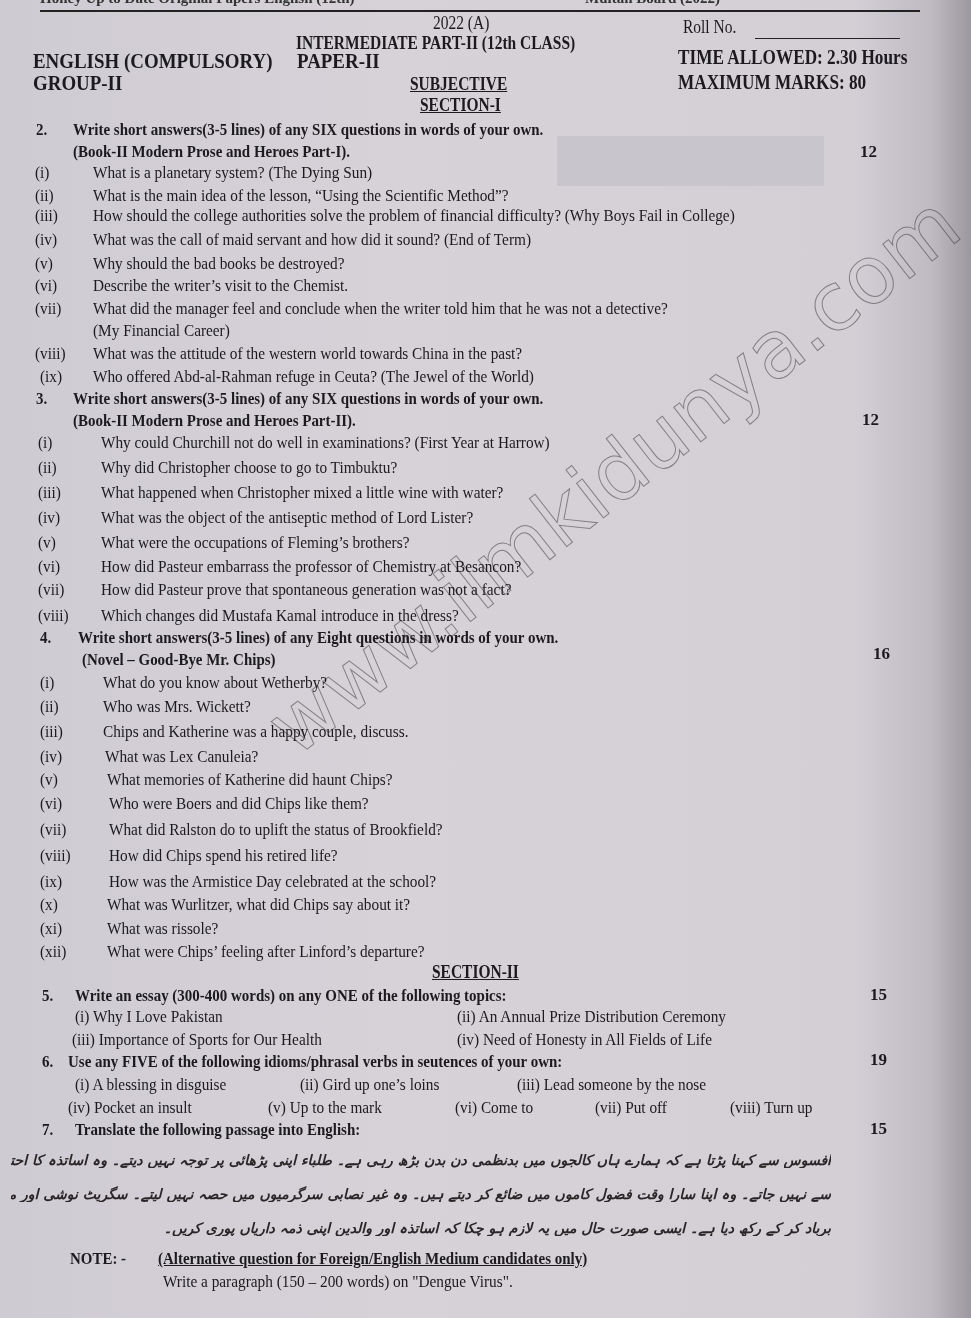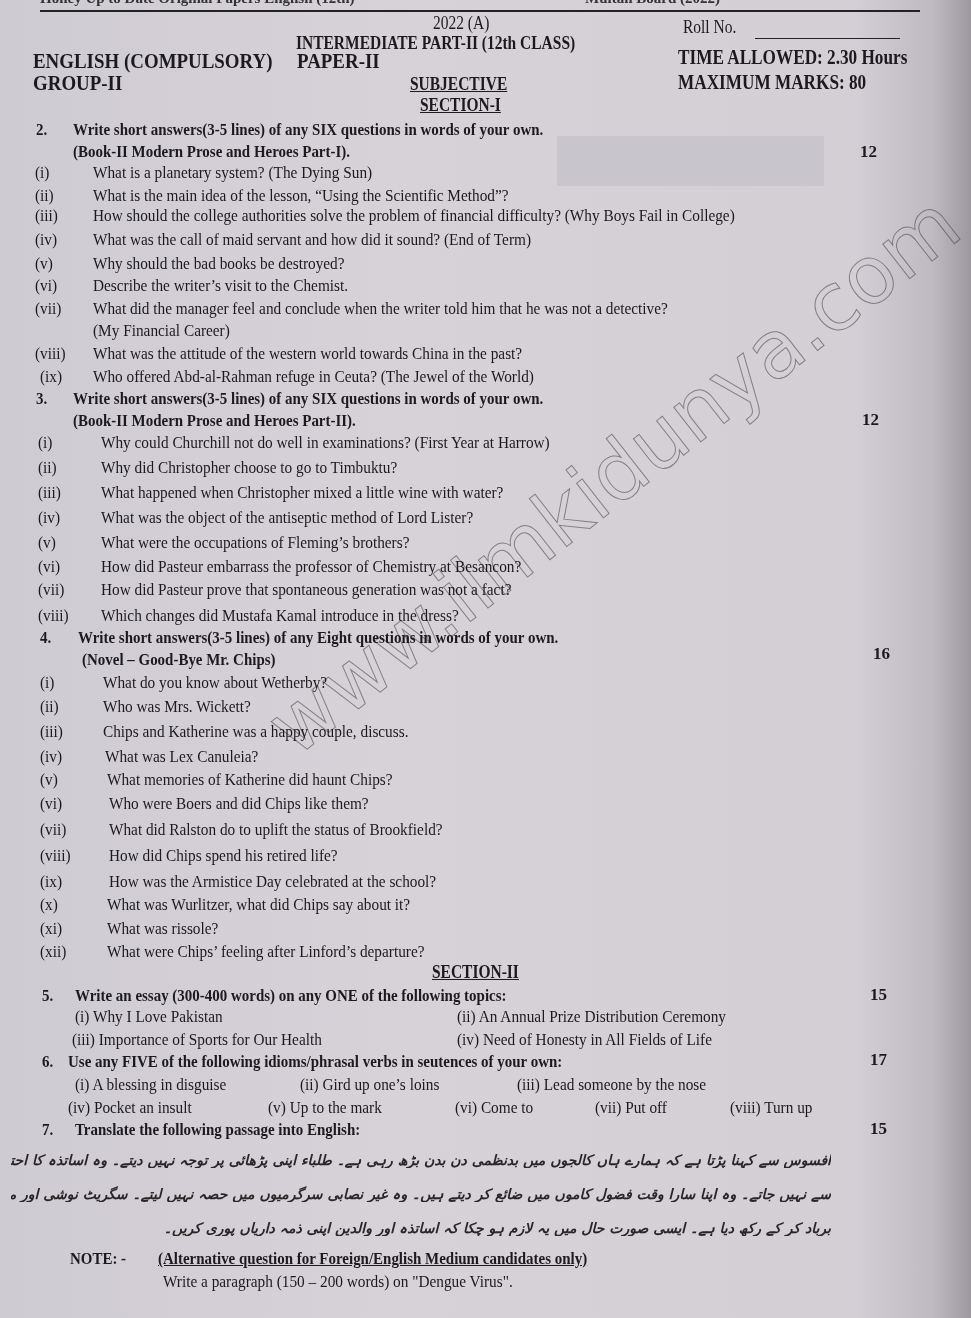--- a/index.html
+++ b/index.html
@@ -134,21 +134,21 @@
 <div class="abs q" style="left:42px;top:986px;">5.</div>
 <div class="abs q" style="left:75px;top:986px;">Write an essay (300-400 words) on any ONE of the following topics:</div>
 <div class="abs mark" style="left:870px;top:985px;">15</div>
 <div class="abs item" style="left:75px;top:1007px;">(i) Why I Love Pakistan</div>
 <div class="abs item" style="left:457px;top:1007px;">(ii) An Annual Prize Distribution Ceremony</div>
 <div class="abs item" style="left:72px;top:1030px;">(iii) Importance of Sports for Our Health</div>
 <div class="abs item" style="left:457px;top:1030px;">(iv) Need of Honesty in All Fields of Life</div>
 
 <div class="abs q" style="left:42px;top:1052px;">6.</div>
 <div class="abs q" style="left:68px;top:1052px;">Use any FIVE of the following idioms/phrasal verbs in seutences of your own:</div>
-<div class="abs mark" style="left:870px;top:1050px;">17</div>
+<div class="abs mark" style="left:870px;top:1050px;">19</div>
 <div class="abs item" style="left:75px;top:1075px;">(i)  A blessing in disguise</div>
 <div class="abs item" style="left:300px;top:1075px;">(ii) Gird up one’s loins</div>
 <div class="abs item" style="left:517px;top:1075px;">(iii) Lead someone by the nose</div>
 <div class="abs item" style="left:68px;top:1098px;">(iv) Pocket an insult</div>
 <div class="abs item" style="left:268px;top:1098px;">(v) Up to the mark</div>
 <div class="abs item" style="left:455px;top:1098px;">(vi) Come to</div>
 <div class="abs item" style="left:595px;top:1098px;">(vii)  Put off</div>
 <div class="abs item" style="left:730px;top:1098px;">(viii) Turn up</div>
 
 <div class="abs q" style="left:42px;top:1120px;">7.</div>

